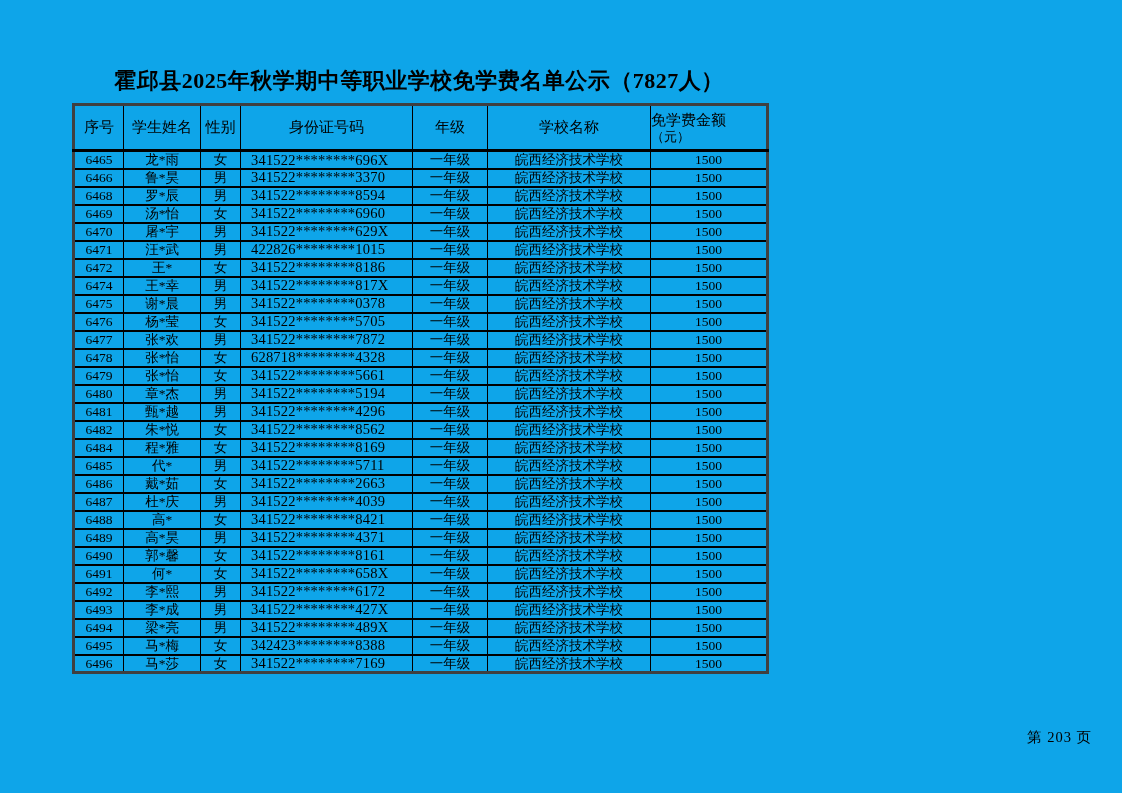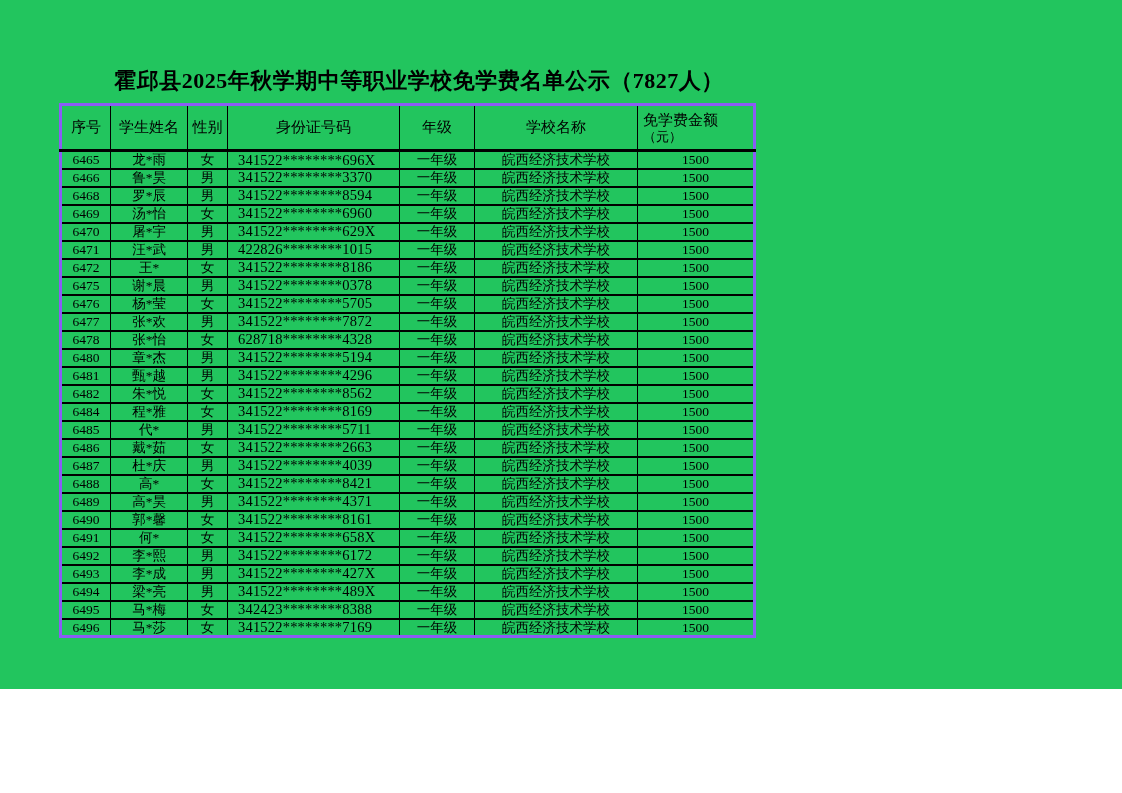--- a/index.html
+++ b/index.html
@@ -4,40 +4,40 @@
 <style>
   * { margin: 0; padding: 0; box-sizing: border-box; }
   html, body {
     width: 1122px; height: 793px;
     background: #ffffff;
     font-family: "Liberation Serif", "DejaVu Serif", serif;
     color: #000000;
   }
   .page {
     position: relative;
-    width: 1122px; height: 689px;
-    background: #22c55e;
+    width: 1122px; height: 793px;
+    background: #0ea5e9;
     overflow: hidden;
   }
   .doc-title {
     position: absolute;
     left: 72px; top: 66px;
     width: 694px;
     text-align: center;
     font-size: 22px;
     font-weight: bold;
     letter-spacing: 0.5px;
     white-space: nowrap;
   }
   table.main-table {
     position: absolute;
-    left: 59px; top: 103px;
+    left: 72px; top: 103px;
     border-collapse: collapse;
     table-layout: fixed;
-    border: 3px solid #8b5cf6;
+    border: 3px solid #404040;
   }
   .main-table th, .main-table td {
     border: 1px solid #000;
     border-top-width: 2px;
     border-bottom-width: 2px;
     text-align: center;
     vertical-align: middle;
     font-weight: normal;
     overflow: hidden;
     white-space: nowrap;
@@ -52,21 +52,21 @@
   col.c-id     { width: 172px; }
   col.c-grade  { width: 75px; }
   col.c-school { width: 163px; }
   col.c-fee    { width: 117px; }
   .main-table tbody td.col-id {
     text-align: left;
     padding-left: 10px;
     font-size: 14.5px;
     letter-spacing: 0.2px;
   }
-  th.col-fee { text-align: left; padding-left: 5px; }
+  th.col-fee { text-align: left; }
   th.col-fee .fee-line1 { font-size: 15px; line-height: 1.25; }
   th.col-fee .fee-line2 { font-size: 13px; line-height: 1.1; }
   .page-footer {
     position: absolute;
     top: 728px;
     left: 72px;
     width: 1020px;
     text-align: right;
     font-size: 14.5px;
     letter-spacing: 1px;
@@ -161,20 +161,29 @@
         <tr>
           <td class="col-index">6472</td>
           <td class="col-name">王*</td>
           <td class="col-gender">女</td>
           <td class="col-id">341522********8186</td>
           <td class="col-grade">一年级</td>
           <td class="col-school">皖西经济技术学校</td>
           <td class="col-fee">1500</td>
         </tr>
         <tr>
+          <td class="col-index">6474</td>
+          <td class="col-name">王*幸</td>
+          <td class="col-gender">男</td>
+          <td class="col-id">341522********817X</td>
+          <td class="col-grade">一年级</td>
+          <td class="col-school">皖西经济技术学校</td>
+          <td class="col-fee">1500</td>
+        </tr>
+        <tr>
           <td class="col-index">6475</td>
           <td class="col-name">谢*晨</td>
           <td class="col-gender">男</td>
           <td class="col-id">341522********0378</td>
           <td class="col-grade">一年级</td>
           <td class="col-school">皖西经济技术学校</td>
           <td class="col-fee">1500</td>
         </tr>
         <tr>
           <td class="col-index">6476</td>
@@ -197,20 +206,29 @@
         <tr>
           <td class="col-index">6478</td>
           <td class="col-name">张*怡</td>
           <td class="col-gender">女</td>
           <td class="col-id">628718********4328</td>
           <td class="col-grade">一年级</td>
           <td class="col-school">皖西经济技术学校</td>
           <td class="col-fee">1500</td>
         </tr>
         <tr>
+          <td class="col-index">6479</td>
+          <td class="col-name">张*怡</td>
+          <td class="col-gender">女</td>
+          <td class="col-id">341522********5661</td>
+          <td class="col-grade">一年级</td>
+          <td class="col-school">皖西经济技术学校</td>
+          <td class="col-fee">1500</td>
+        </tr>
+        <tr>
           <td class="col-index">6480</td>
           <td class="col-name">章*杰</td>
           <td class="col-gender">男</td>
           <td class="col-id">341522********5194</td>
           <td class="col-grade">一年级</td>
           <td class="col-school">皖西经济技术学校</td>
           <td class="col-fee">1500</td>
         </tr>
         <tr>
           <td class="col-index">6481</td>

